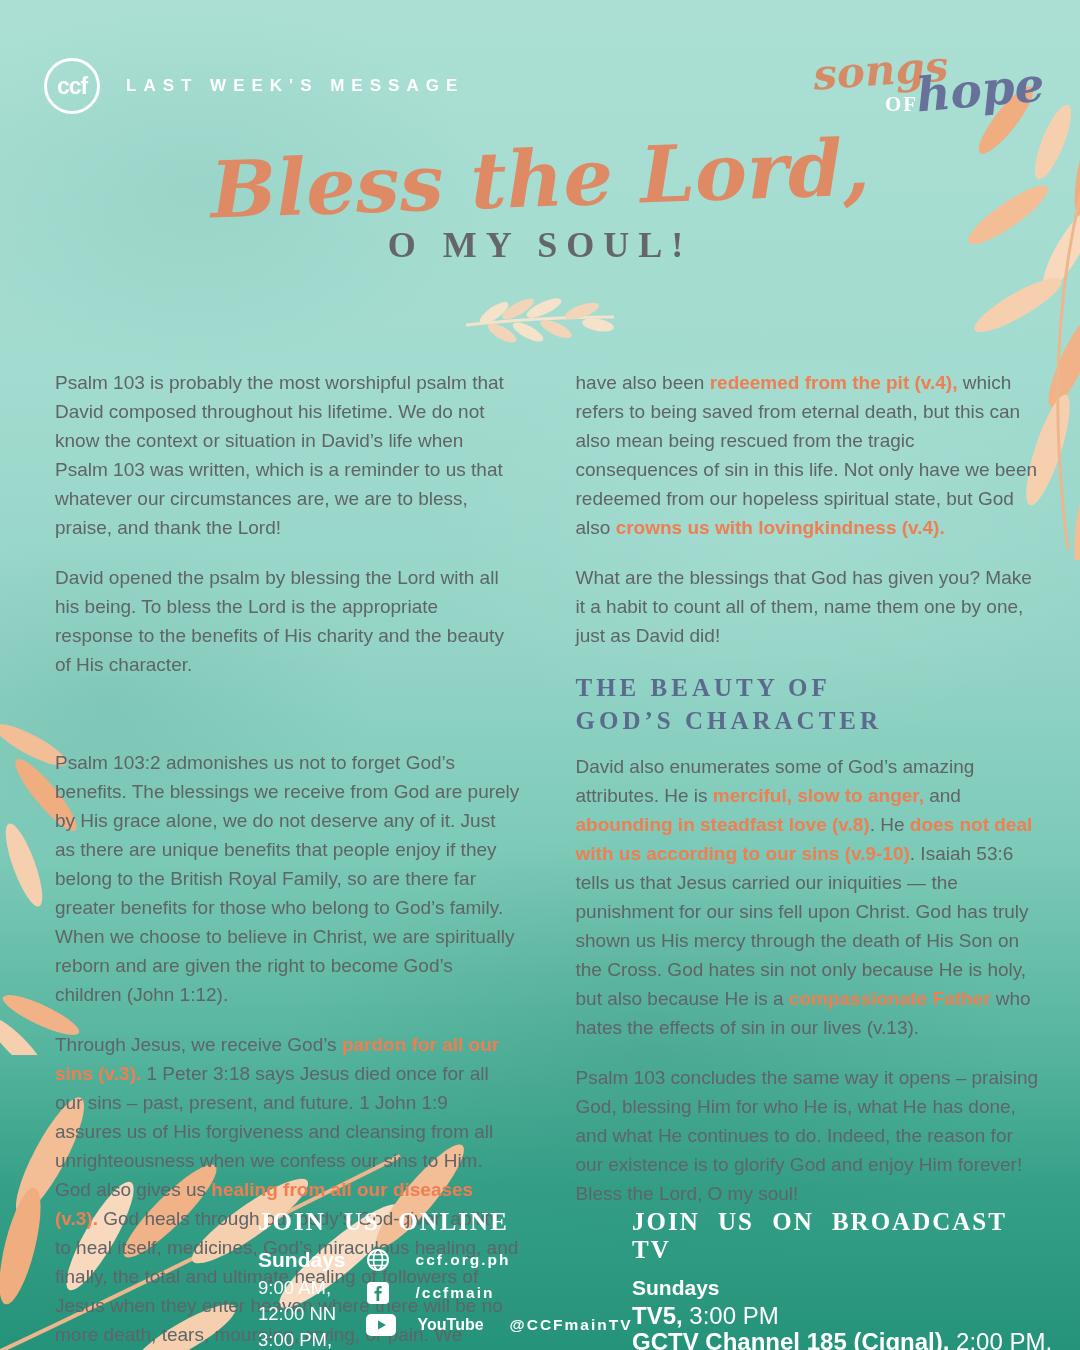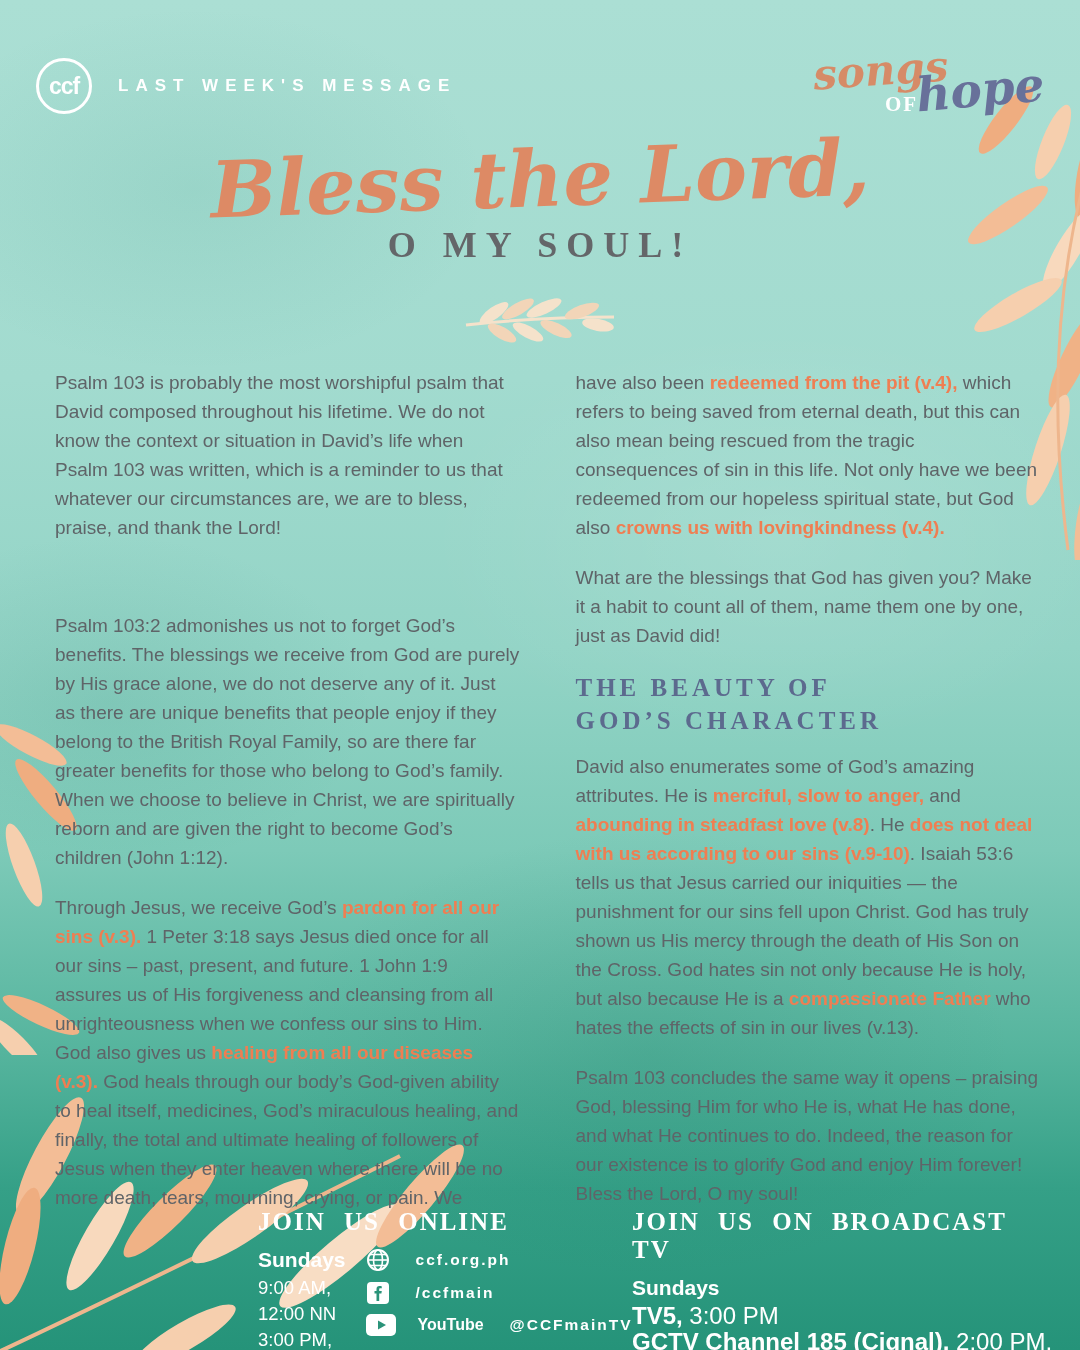--- a/index.html
+++ b/index.html
@@ -7,21 +7,21 @@
     position:relative; width:1080px; height:1350px; overflow:hidden;
     font-family:"Liberation Sans", sans-serif;
     background:
       radial-gradient(ellipse 420px 260px at 18% 14%, rgba(40,140,120,0.10), transparent 70%),
       radial-gradient(ellipse 500px 300px at 72% 40%, rgba(255,255,255,0.10), transparent 70%),
       radial-gradient(ellipse 380px 240px at 10% 52%, rgba(30,125,105,0.12), transparent 70%),
       radial-gradient(ellipse 520px 320px at 60% 78%, rgba(20,110,90,0.15), transparent 70%),
       linear-gradient(180deg,#abdfd4 0%, #a2dbcf 28%, #93d4c6 48%, #7dcab8 63%, #55b49d 78%, #35a087 88%, #259379 100%);
   }
   
-  .kicker-row{position:absolute; left:36px; top:58px; display:flex; align-items:center; gap:26px;}
+  .kicker-row{position:absolute; left:44px; top:58px; display:flex; align-items:center; gap:26px;}
   .ccf-logo{width:50px;height:50px;border:3px solid #fff;border-radius:50%;display:flex;align-items:center;justify-content:center;
     color:#fff;font-weight:bold;font-size:23px;letter-spacing:-1px;}
   .kicker{color:#fff;font-weight:bold;font-size:17px;letter-spacing:7px;}
   .brand{position:absolute; right:42px; top:44px; width:225px; height:95px;}
   .brand .songs{position:absolute;left:0;top:2px;font-family:"DejaVu Serif",serif;font-style:italic;font-weight:bold;font-size:42px;color:#d68b67;transform:rotate(-4deg);}
   .brand .of{position:absolute;left:72px;top:48px;font-family:"Liberation Serif",serif;font-size:21px;font-weight:bold;letter-spacing:2px;color:#fff;}
   .brand .hope{position:absolute;left:103px;top:18px;font-family:"DejaVu Serif",serif;font-style:italic;font-weight:bold;font-size:47px;color:#68719a;transform:rotate(-5deg);}
   
   .title-wrap{position:absolute;left:0;top:138px;width:100%;text-align:center;}
   .title-script{font-family:"DejaVu Serif",serif;font-style:italic;font-weight:bold;font-size:78px;line-height:1.05;color:#dd8a65;transform:rotate(-2deg);}
@@ -124,20 +124,21 @@
       <ellipse cx="68" cy="37" rx="6" ry="17" transform="rotate(118 68 37)" fill="#f5e2cb"></ellipse>
       <ellipse cx="96" cy="34" rx="6" ry="17" transform="rotate(115 96 34)" fill="#f2d5b8"></ellipse>
       <ellipse cx="122" cy="16" rx="6" ry="18" transform="rotate(70 122 16)" fill="#f2d5b8"></ellipse>
       <ellipse cx="138" cy="30" rx="6" ry="16" transform="rotate(100 138 30)" fill="#f5e2cb"></ellipse>
     </svg>
   </div>
 
   <div class="article">
     <div class="col">
         <p><span>Psalm 103 is probably the most worshipful psalm that David composed throughout his lifetime. We do not know the context or situation in David’s life when Psalm 103 was written, which is a reminder to us that whatever our circumstances are, we are to bless, praise, and thank the Lord!</span></p>
+        <p><span>David opened the psalm by blessing the Lord with all his being. To bless the Lord is the appropriate response to the benefits of His charity and the beauty of His character.</span></p>
         <h2><br></h2>
         <p><span>Psalm 103:2 admonishes us not to forget God’s benefits. The blessings we receive from God are purely by His grace alone, we do not deserve any of it. Just as there are unique benefits that people enjoy if they belong to the British Royal Family, so are there far greater benefits for those who belong to God’s family. When we choose to believe in Christ, we are spiritually reborn and are given the right to become God’s children (John 1:12).</span></p>
         <p><span>Through Jesus, we receive God’s </span><span class="hl">pardon for all our sins (v.3).</span><span> 1 Peter 3:18 says Jesus died once for all our sins – past, present, and future. 1 John 1:9 assures us of His forgiveness and cleansing from all unrighteousness when we confess our sins to Him. God also gives us </span><span class="hl">healing from all our diseases (v.3).</span><span> God heals through our body’s God-given ability to heal itself, medicines, God’s miraculous healing, and finally, the total and ultimate healing of followers of Jesus when they enter heaven where there will be no more death, tears, mourning, crying, or pain. We</span></p>
       </div>
     <div class="col">
         <p><span>have also been </span><span class="hl">redeemed from the pit (v.4),</span><span> which refers to being saved from eternal death, but this can also mean being rescued from the tragic consequences of sin in this life. Not only have we been redeemed from our hopeless spiritual state, but God also </span><span class="hl">crowns us with lovingkindness (v.4).</span></p>
         <p><span>What are the blessings that God has given you? Make it a habit to count all of them, name them one by one, just as David did!</span></p>
         <h2><span>THE BEAUTY OF</span><br><span>GOD’S CHARACTER</span></h2>
         <p><span>David also enumerates some of God’s amazing attributes. He is </span><span class="hl">merciful, slow to anger,</span><span> and </span><span class="hl">abounding in steadfast love (v.8)</span><span>. He </span><span class="hl">does not deal with us according to our sins (v.9-10)</span><span>. Isaiah 53:6 tells us that Jesus carried our iniquities — the punishment for our sins fell upon Christ. God has truly shown us His mercy through the death of His Son on the Cross. God hates sin not only because He is holy, but also because He is a </span><span class="hl">compassionate Father</span><span> who hates the effects of sin in our lives (v.13).</span></p>
         <p class="gap"><span>Psalm 103 concludes the same way it opens – praising God, blessing Him for who He is, what He has done, and what He continues to do. Indeed, the reason for our existence is to glorify God and enjoy Him forever! Bless the Lord, O my soul!</span></p>

